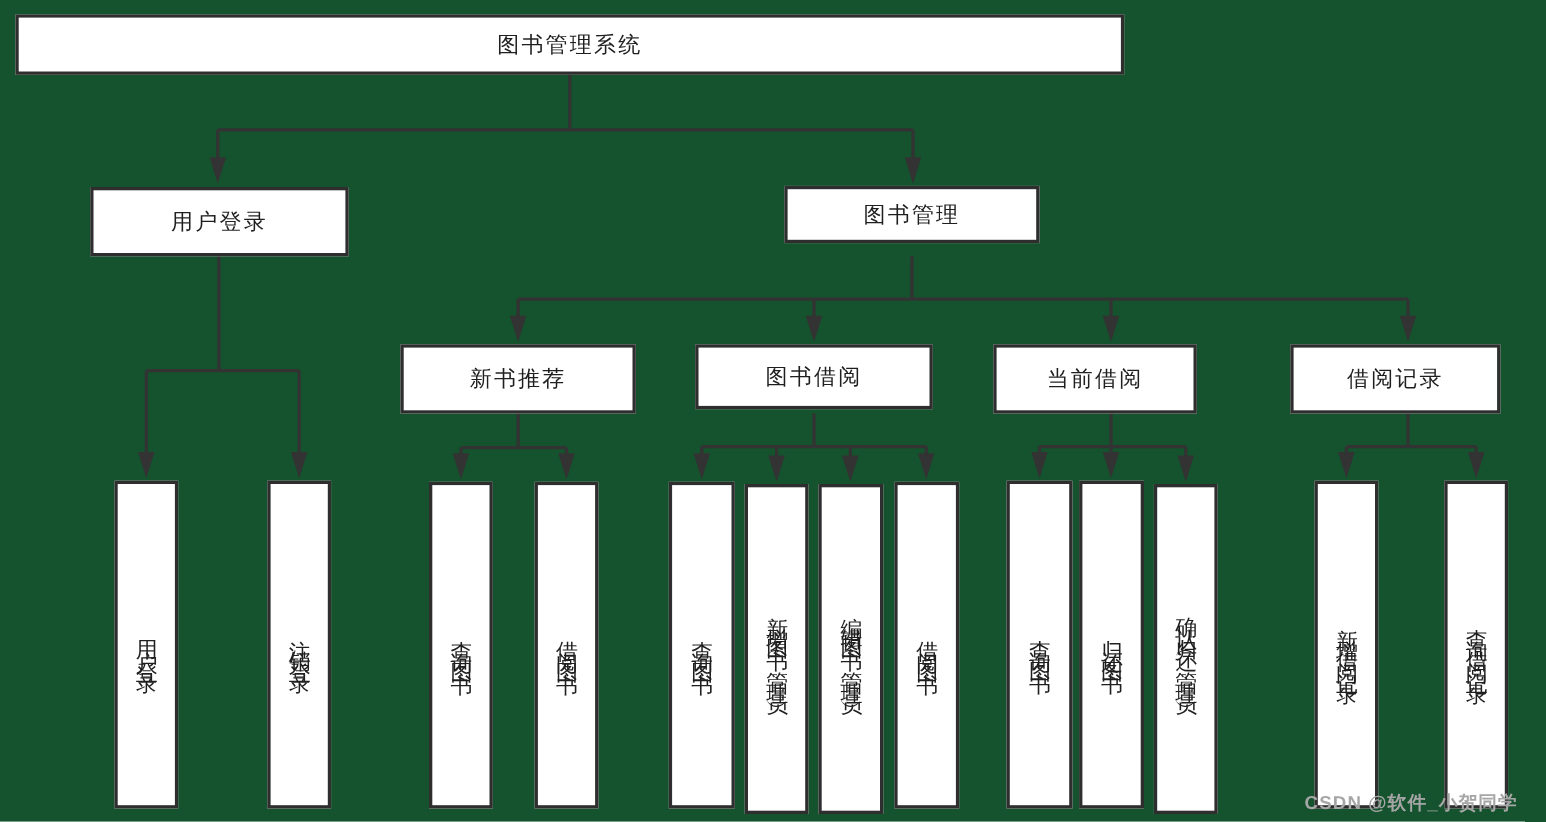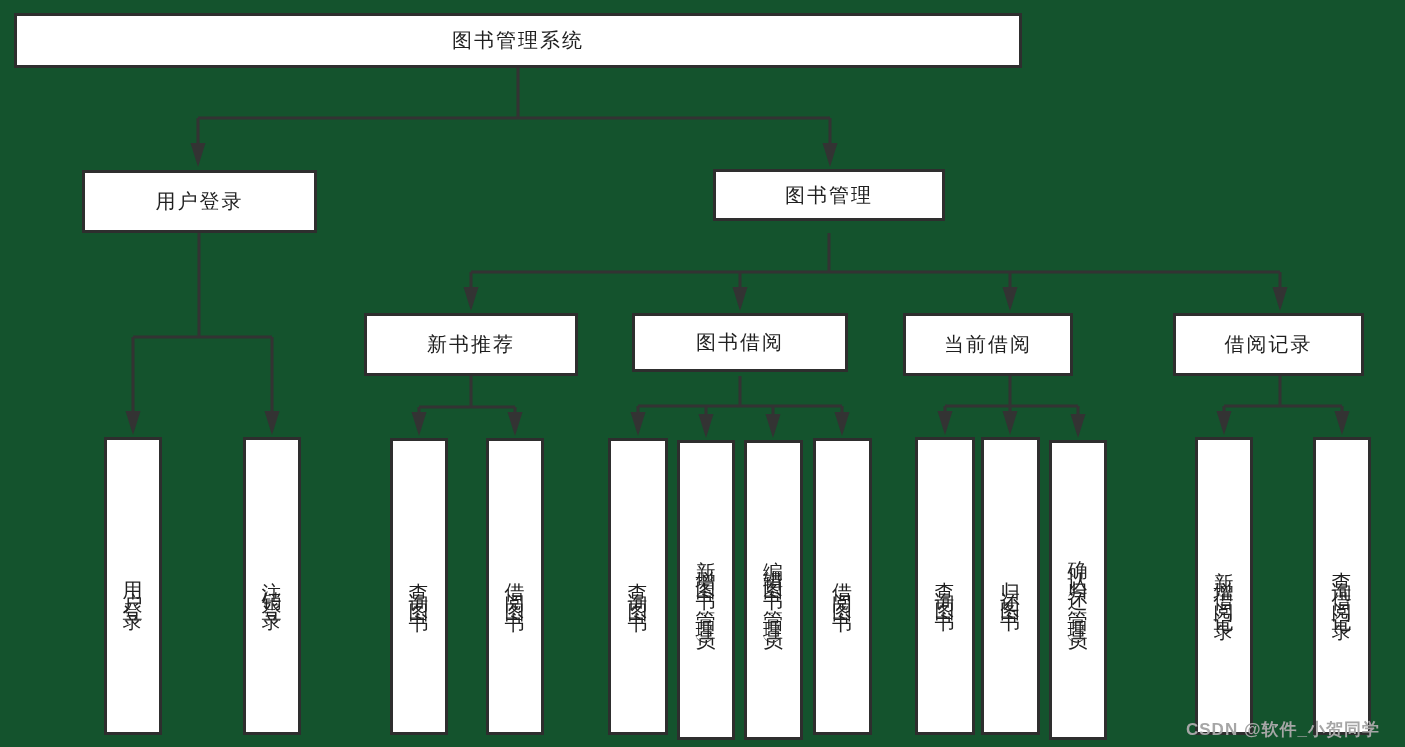--- a/index.html
+++ b/index.html
@@ -85,21 +85,21 @@
     </g>
   </svg>
 
   <div class="box" style="left:14px; top:13px; width:1008px; height:55px;">图书管理系统</div>
 
   <div class="box" style="left:82px; top:170px; width:235px; height:63px;">用户登录</div>
   <div class="box" style="left:713px; top:169px; width:232px; height:52px;">图书管理</div>
 
   <div class="box" style="left:364px; top:313px; width:214px; height:63px;">新书推荐</div>
   <div class="box" style="left:632px; top:313px; width:216px; height:59px;">图书借阅</div>
-  <div class="box" style="left:903px; top:313px; width:170px; height:63px;text-align:center;">当前借阅</div>
+  <div class="box" style="left:903px; top:313px; width:185px; height:63px;text-align:center;">当前借阅</div>
   <div class="box" style="left:1173px; top:313px; width:191px; height:63px;">借阅记录</div>
 
   <div class="box leaf" style="left:104px; top:437px; width:58px; height:298px;">
     <span>用户登录</span>
   </div>
   <div class="box leaf" style="left:243px; top:437px; width:58px; height:298px;">
     <span>注销登录</span>
   </div>
 
   <div class="box leaf" style="left:390px; top:438px; width:58px; height:297px;">

